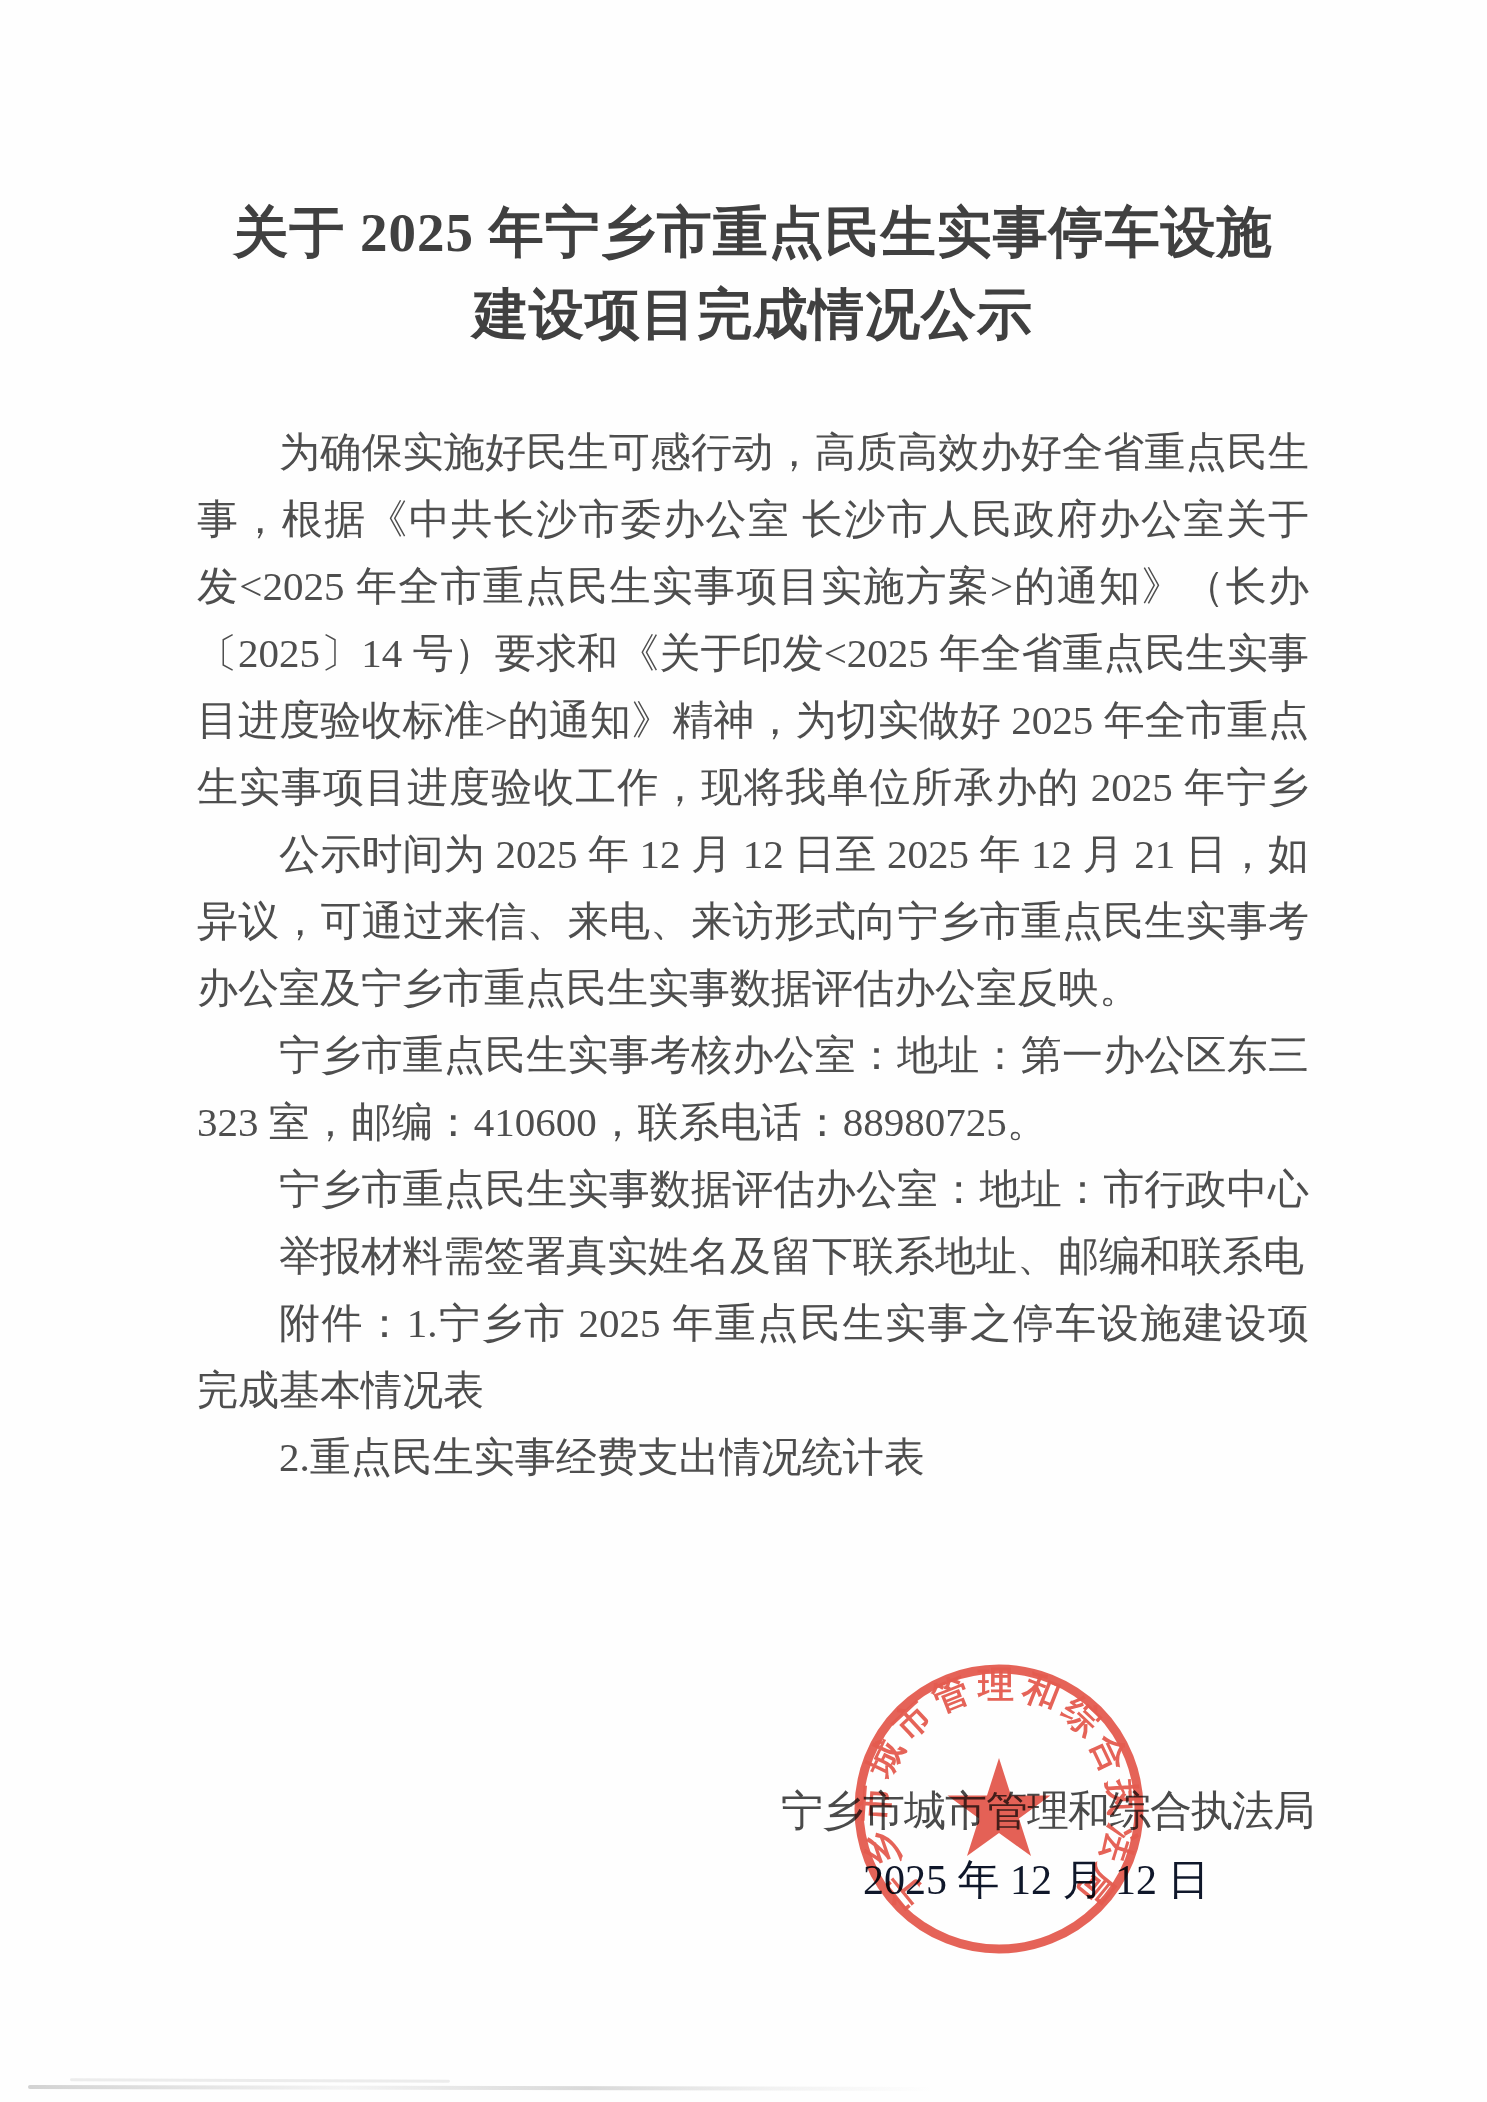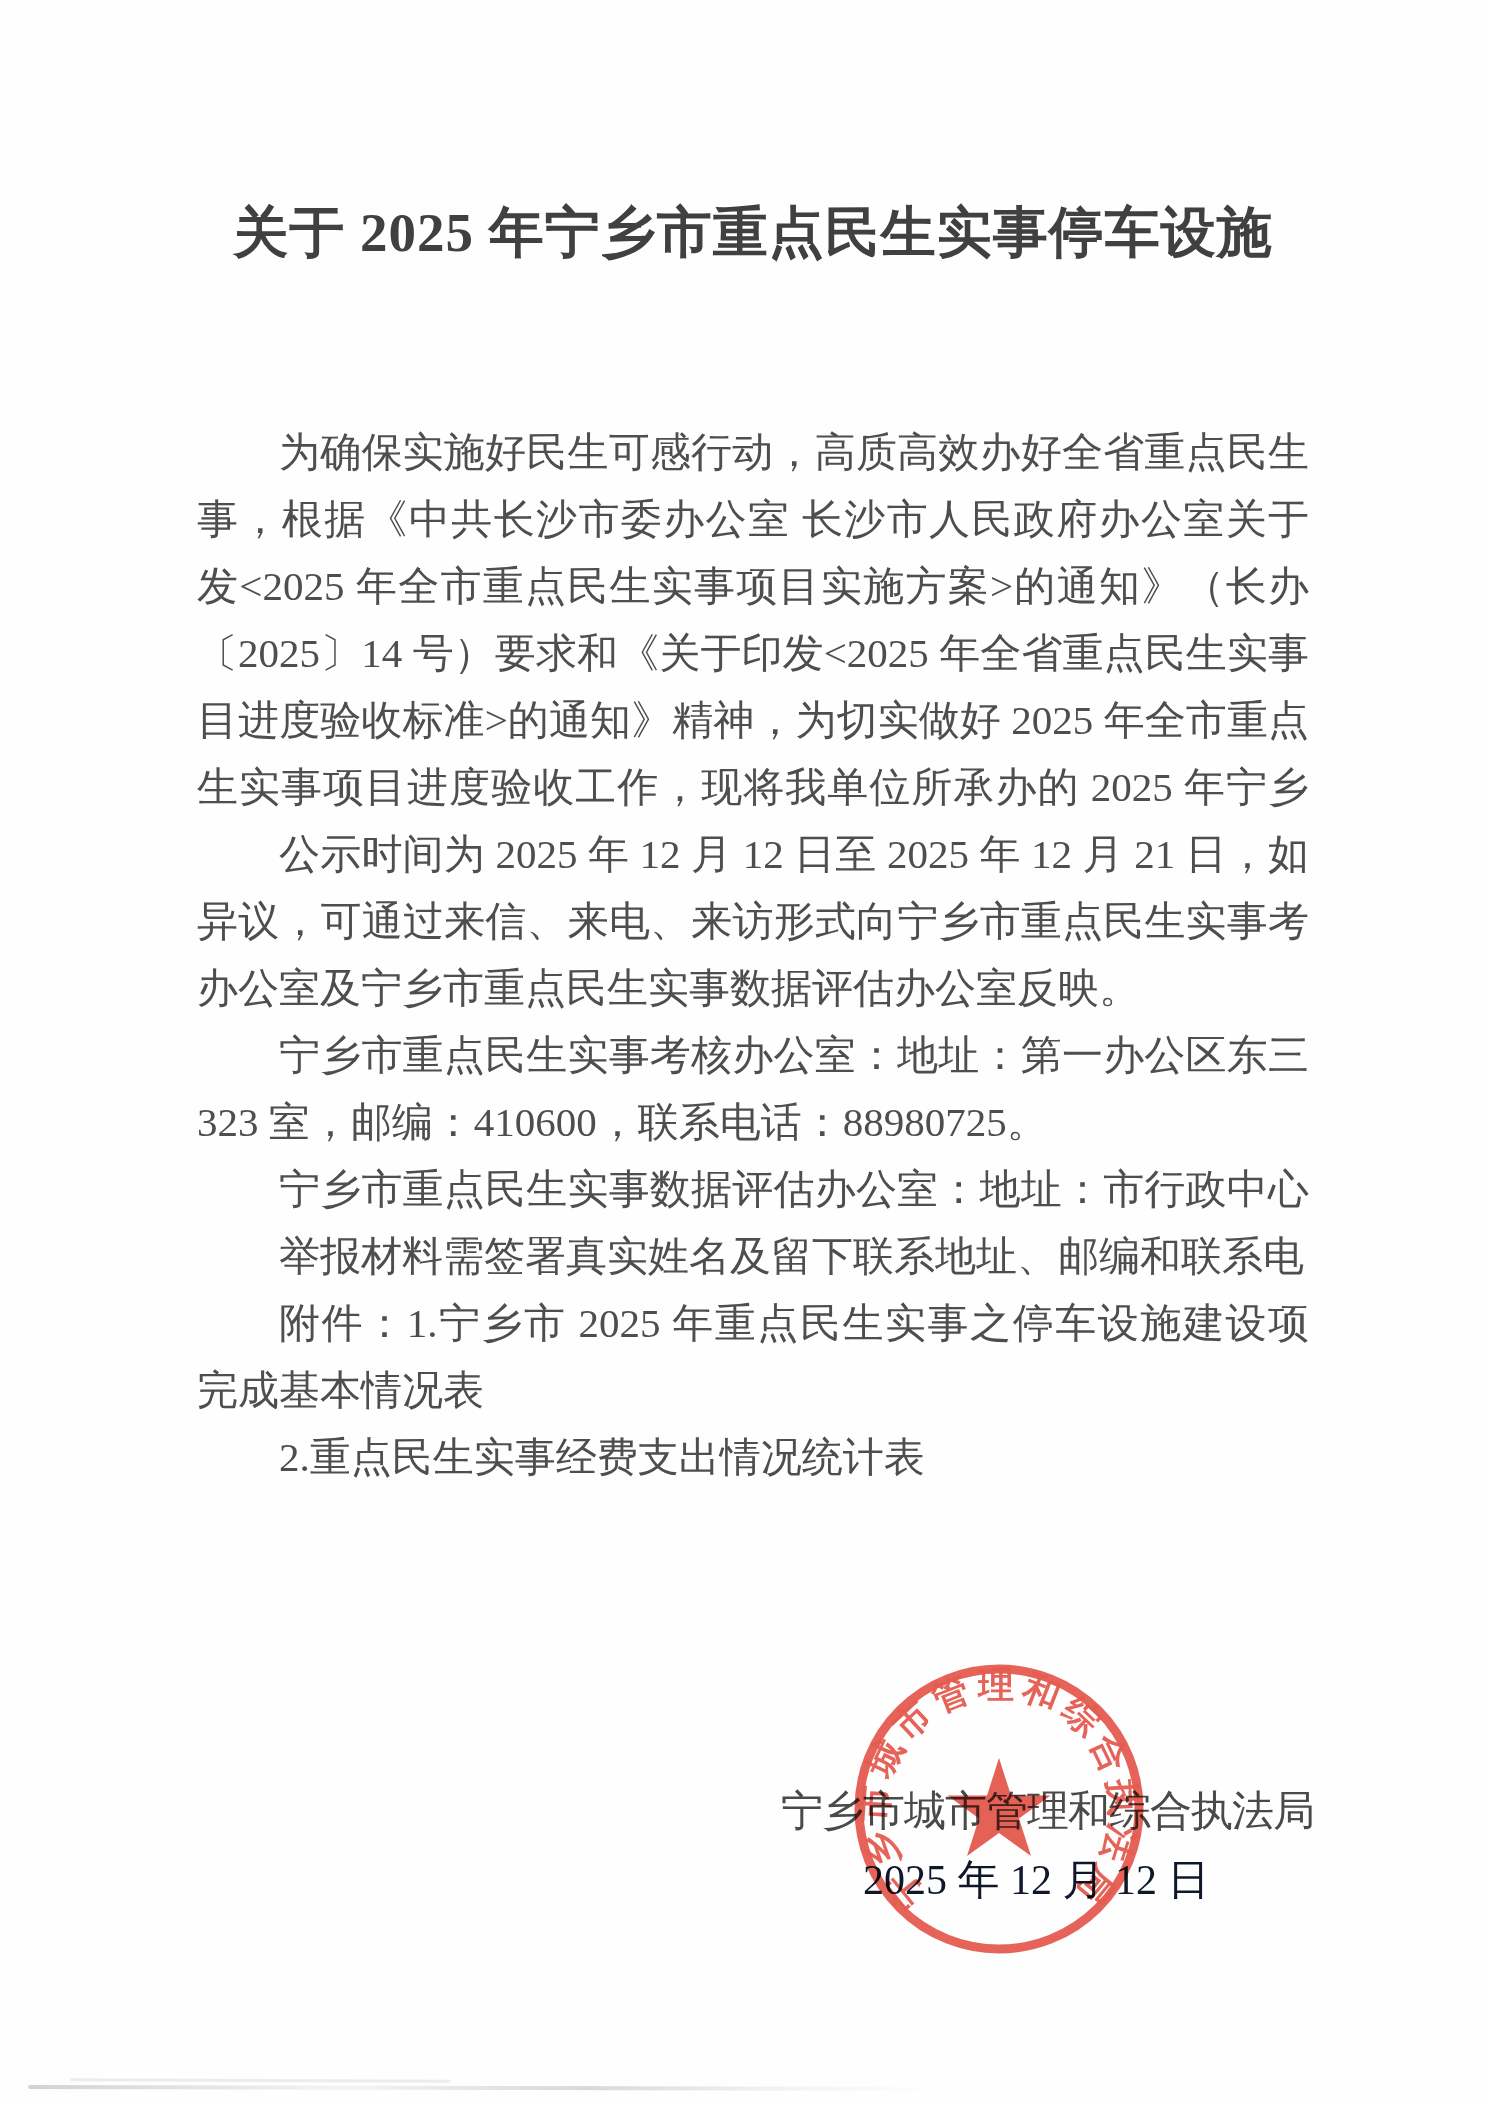--- a/index.html
+++ b/index.html
@@ -113,20 +113,21 @@
     transform: rotate(0.2deg);
   }
 </style>
 </head>
 <body>
 
 <div class="page">
 
   <h1 class="title">
     <div>关于 2025 年宁乡市重点民生实事停车设施</div>
+    <div>建设项目完成情况公示</div>
   </h1>
 
   <div class="body-block">
     <div class="line indent fill">为确保实施好民生可感行动，高质高效办好全省重点民生实</div>
     <div class="line fill">事，根据《中共长沙市委办公室 长沙市人民政府办公室关于印</div>
     <div class="line fill">发&lt;2025 年全市重点民生实事项目实施方案&gt;的通知》（长办</div>
     <div class="line fill">〔2025〕14 号）要求和《关于印发&lt;2025 年全省重点民生实事项</div>
     <div class="line fill">目进度验收标准&gt;的通知》精神，为切实做好 2025 年全市重点民</div>
     <div class="line fill">生实事项目进度验收工作，现将我单位所承办的 2025 年宁乡市</div>
     <div class="line indent fill">公示时间为 2025 年 12 月 12 日至 2025 年 12 月 21 日，如有</div>

